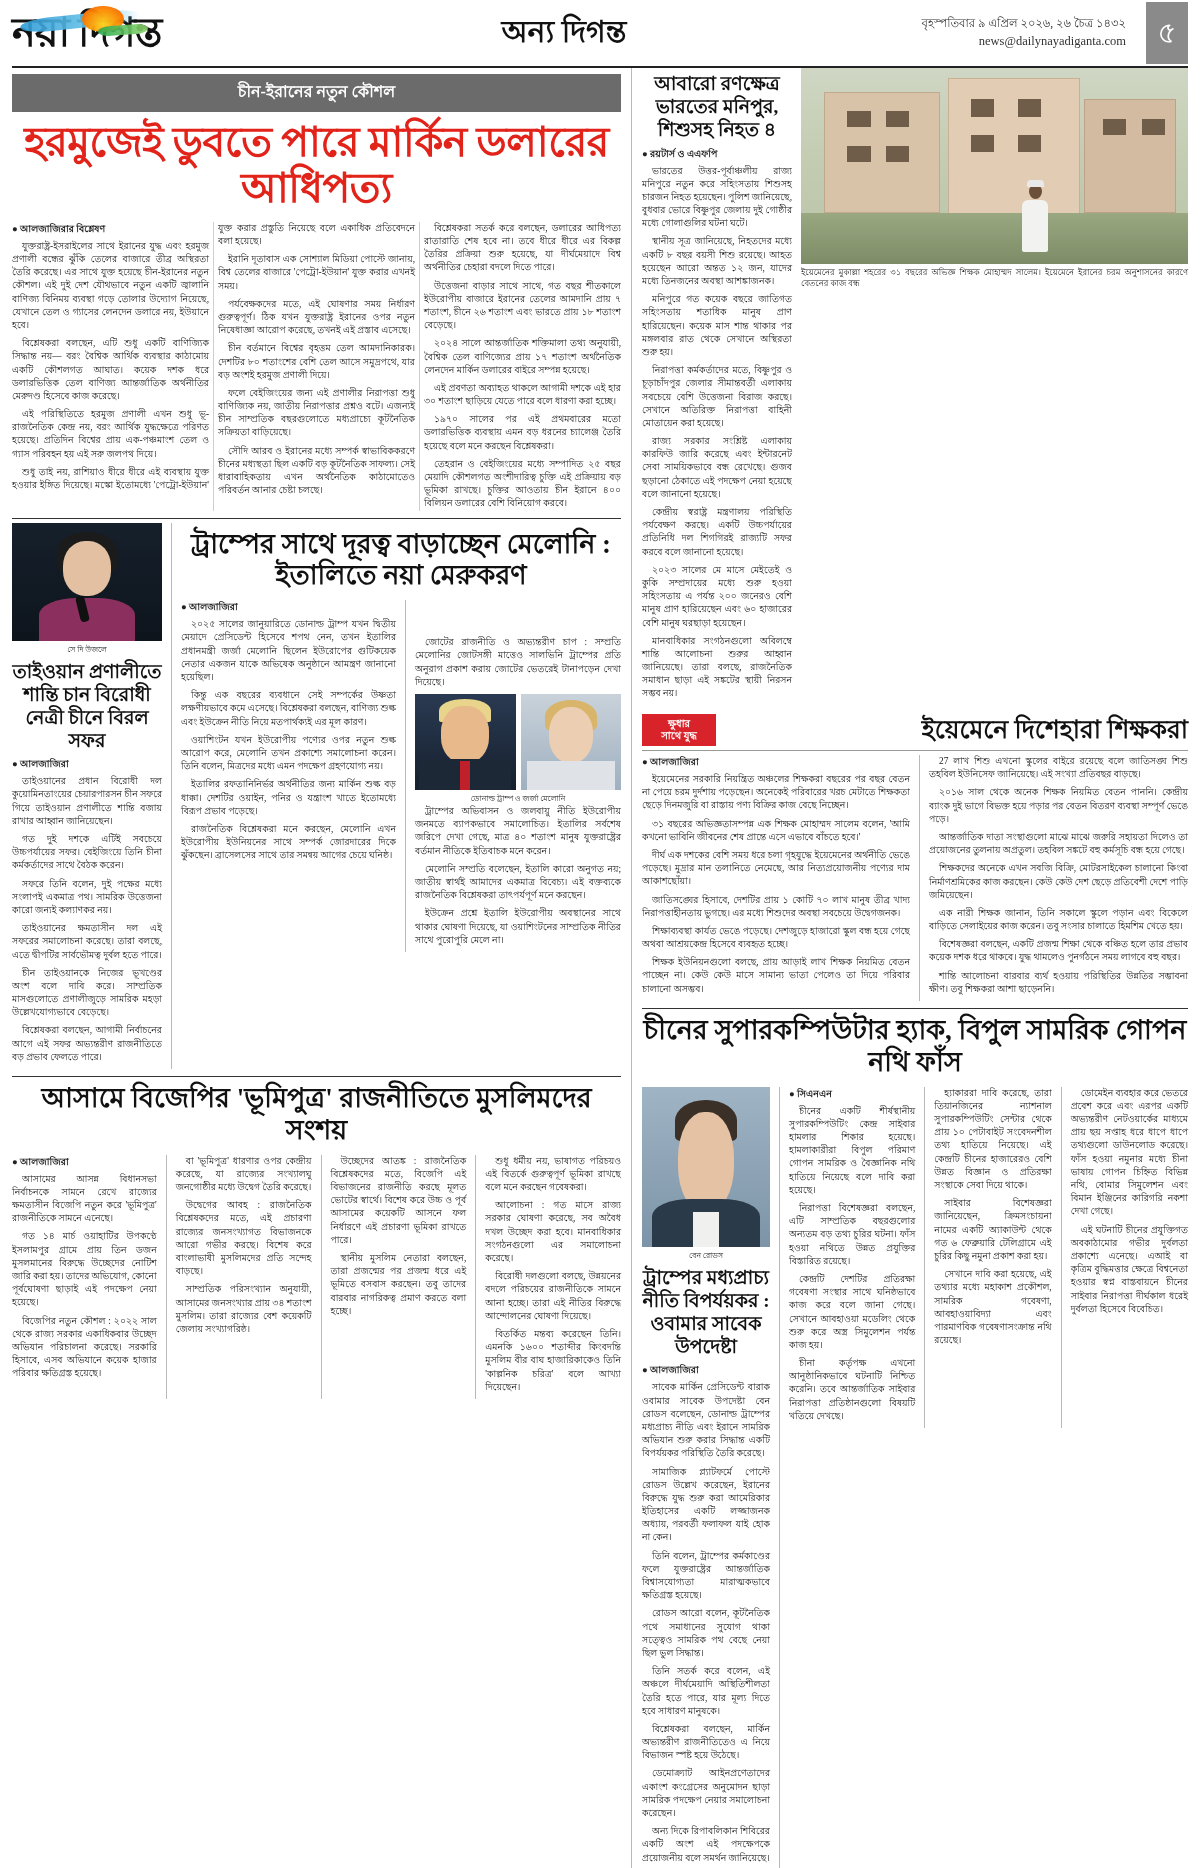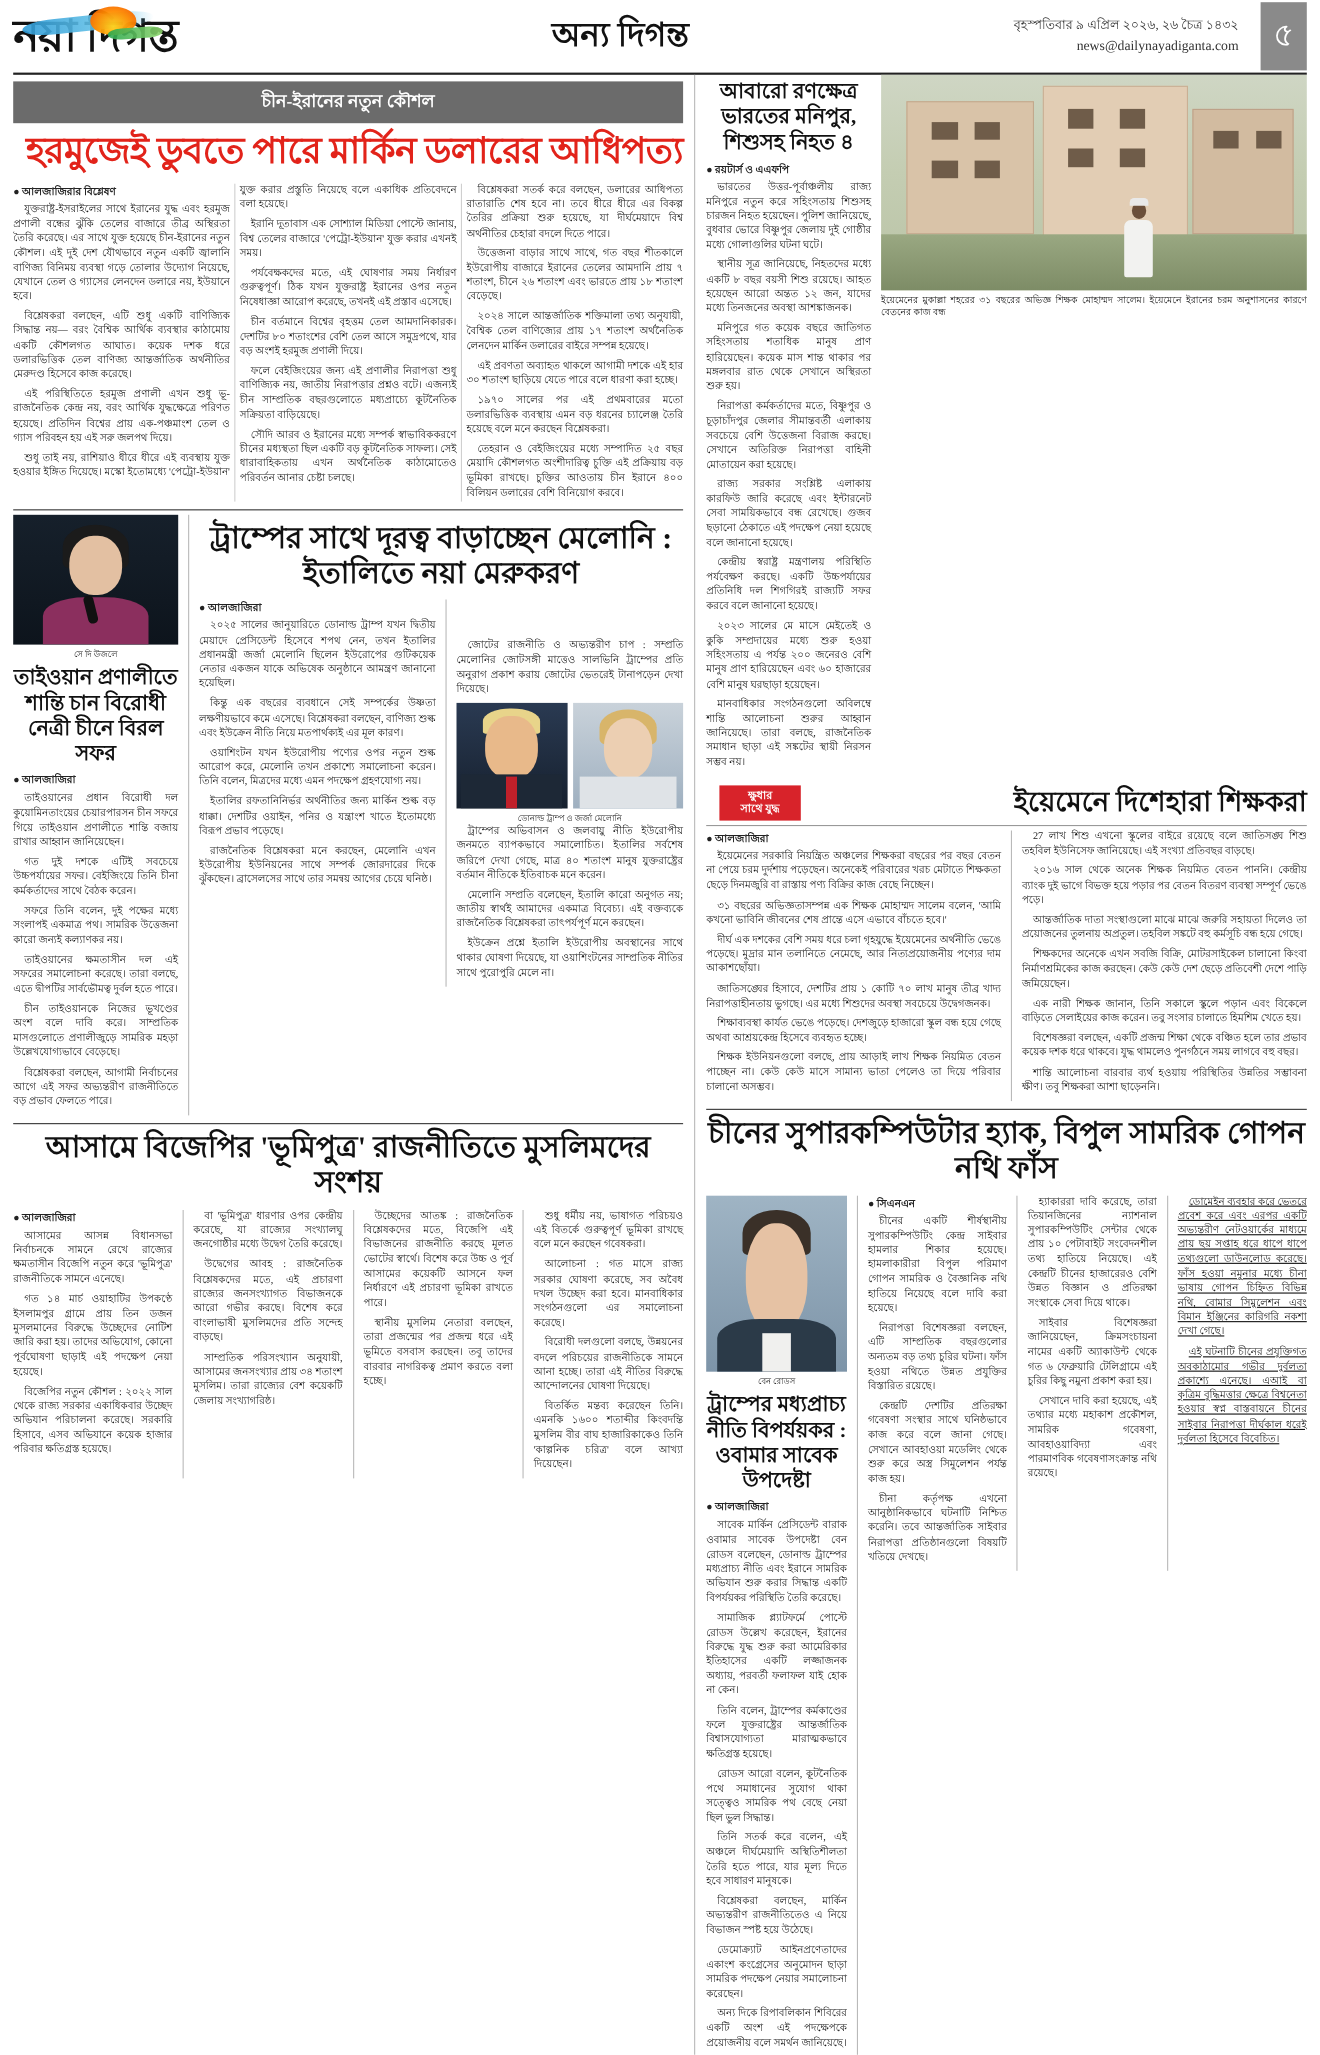--- a/index.html
+++ b/index.html
@@ -59,22 +59,22 @@
   .body-grid { display:flex; gap:0; }
   .col-left  { width:620px; padding-right:10px; border-right:1px solid #b9b9b9; }
   .col-right { width:556px; padding-left:10px; }
 
   
   .kicker-band {
     background:#6b6b6b; color:#fff; text-align:center;
     font-size:16px; font-weight:bold; padding:5px 0 6px 0; margin:6px 0 0 0;
   }
   h1.lead-head {
-    color:#e2231a; font-size:33px; line-height:1.12; font-weight:bold;
-    text-align:right; margin:8px 0 10px 0; letter-spacing:-.5px;
+    color:#e2231a; font-size:41px; line-height:1.12; font-weight:bold;
+    text-align:center; margin:8px 0 10px 0; letter-spacing:-.5px;
   }
   h2.head-2 {
     font-size:27px; line-height:1.18; font-weight:bold; text-align:center;
     margin:6px 0 8px 0; color:#111;
   }
   h4.head-4 {
     font-size:19px; line-height:1.22; font-weight:bold; text-align:center;
     margin:4px 0 5px 0; color:#111;
   }
   .byline { font-size:9.5px; font-weight:bold; color:#222; margin:0 0 3px 0; }
@@ -120,21 +120,21 @@
   .ph-taiwan .face { position:absolute; left:34%; top:16%; width:32%; height:46%; background:#e3c0a2; border-radius:46%; }
   .ph-taiwan .hair { position:absolute; left:30%; top:8%; width:40%; height:34%; background:#1b1b1b; border-radius:50% 50% 14% 14%; }
   .ph-taiwan .suit { position:absolute; left:18%; bottom:0; width:64%; height:36%; background:#8b2f5e; border-radius:40% 40% 0 0; }
   .ph-taiwan .mic { position:absolute; left:44%; bottom:16%; width:9px; height:26px; background:#111; border-radius:4px; transform:rotate(-14deg); }
 
   
   .badge-row { display:flex; align-items:stretch; gap:6px; margin:8px 0 4px 0; }
   .red-badge {
     background:#d8232a; color:#fff; font-size:10px; font-weight:bold;
     padding:4px 7px; line-height:1.22; text-align:center;
-    display:flex; flex-direction:column; justify-content:space-between; min-width:74px;margin-left:12px;
+    display:flex; flex-direction:column; justify-content:space-between; min-width:74px;
   }
   .badge-head { flex:1; font-size:25px; font-weight:bold; text-align:right; line-height:1.12; align-self:center; }
 
   .sep-v { border-left:1px solid #b9b9b9; }
   .hr-sec { border-top:1.5px solid #333; margin:7px 0 4px 0; }
 </style>
 </head>
 <body>
 
 <div class="page">
@@ -391,21 +391,21 @@
               <p class="body ind">কেন্দ্রটি দেশটির প্রতিরক্ষা গবেষণা সংস্থার সাথে ঘনিষ্ঠভাবে কাজ করে বলে জানা গেছে। সেখানে আবহাওয়া মডেলিং থেকে শুরু করে অস্ত্র সিমুলেশন পর্যন্ত কাজ হয়।</p>
               <p class="body ind">চীনা কর্তৃপক্ষ এখনো আনুষ্ঠানিকভাবে ঘটনাটি নিশ্চিত করেনি। তবে আন্তর্জাতিক সাইবার নিরাপত্তা প্রতিষ্ঠানগুলো বিষয়টি খতিয়ে দেখছে।</p>
             </div>
             <div style="flex:1;" class="sep-v">
               <div style="padding-left:9px;">
                 <p class="body ind">হ্যাকাররা দাবি করেছে, তারা তিয়ানজিনের ন্যাশনাল সুপারকম্পিউটিং সেন্টার থেকে প্রায় ১০ পেটাবাইট সংবেদনশীল তথ্য হাতিয়ে নিয়েছে। এই কেন্দ্রটি চীনের হাজারেরও বেশি উন্নত বিজ্ঞান ও প্রতিরক্ষা সংস্থাকে সেবা দিয়ে থাকে।</p>
                 <p class="body ind">সাইবার বিশেষজ্ঞরা জানিয়েছেন, ক্রিমসংচায়না নামের একটি অ্যাকাউন্ট থেকে গত ৬ ফেব্রুয়ারি টেলিগ্রামে এই চুরির কিছু নমুনা প্রকাশ করা হয়।</p>
                 <p class="body ind">সেখানে দাবি করা হয়েছে, এই তথ্যার মধ্যে মহাকাশ প্রকৌশল, সামরিক গবেষণা, আবহাওয়াবিদ্যা এবং পারমাণবিক গবেষণাসংক্রান্ত নথি রয়েছে।</p>
               </div>
             </div>
-            <div style="flex:1;text-decoration:underline;" class="sep-v">
+            <div style="flex:1;" class="sep-v">
               <div style="padding-left:9px;">
                 <p class="body ind">ডোমেইন ব্যবহার করে ভেতরে প্রবেশ করে এবং এরপর একটি অভ্যন্তরীণ নেটওয়ার্কের মাধ্যমে প্রায় ছয় সপ্তাহ ধরে ধাপে ধাপে তথ্যগুলো ডাউনলোড করেছে। ফাঁস হওয়া নমুনার মধ্যে চীনা ভাষায় গোপন চিহ্নিত বিভিন্ন নথি, বোমার সিমুলেশন এবং বিমান ইঞ্জিনের কারিগরি নকশা দেখা গেছে।</p>
                 <p class="body ind">এই ঘটনাটি চীনের প্রযুক্তিগত অবকাঠামোর গভীর দুর্বলতা প্রকাশ্যে এনেছে। এআই বা কৃত্রিম বুদ্ধিমত্তার ক্ষেত্রে বিশ্বনেতা হওয়ার স্বপ্ন বাস্তবায়নে চীনের সাইবার নিরাপত্তা দীর্ঘকাল ধরেই দুর্বলতা হিসেবে বিবেচিত।</p>
               </div>
             </div>
           </div>
         </div>
       </div>
 
     </div>

